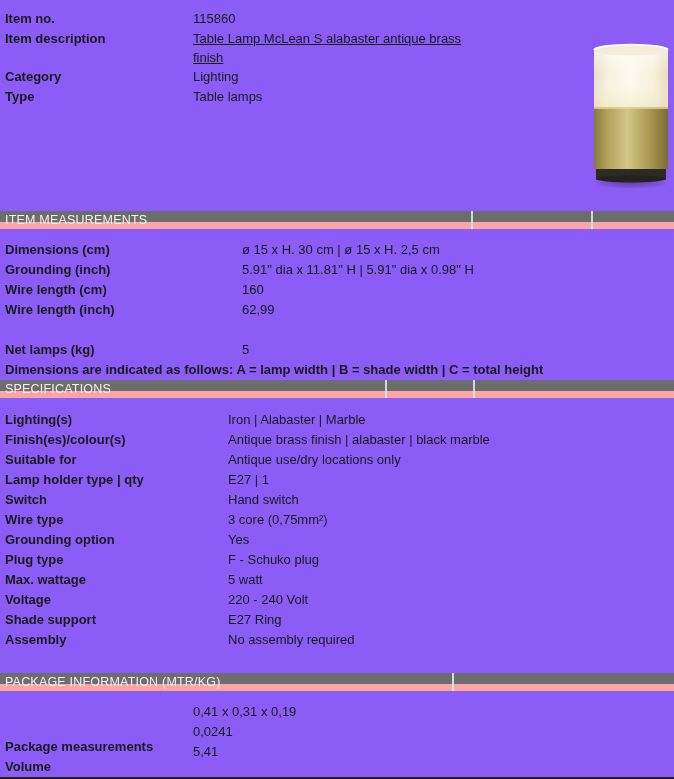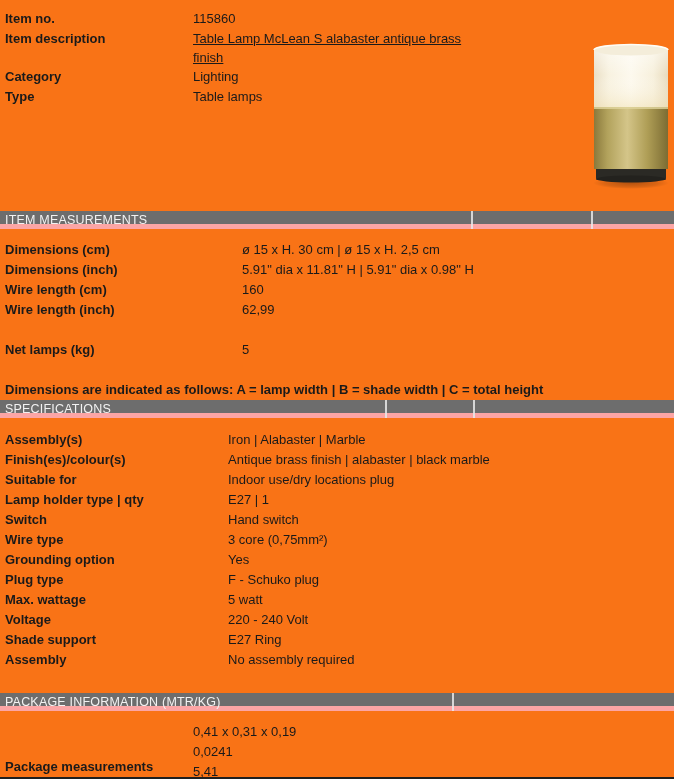--- a/index.html
+++ b/index.html
@@ -1,48 +1,48 @@
 <!DOCTYPE html>
 <html><head>
 <meta charset="utf-8">
 <style>
   html,body{margin:0;padding:0;background:#ffffff;}
   .page{
     position:relative;
     width:674px;height:779px;
-    background:#f97316;
+    background:#8b5cf6;
     font-family:"Liberation Sans",sans-serif;
     color:#1a1a1a;
     font-size:13px;
     overflow:hidden;
   }
   
   .row{display:flex;align-items:flex-start;height:20px;line-height:20px;}
   .lbl{box-sizing:border-box;padding-left:5px;font-weight:700;flex:0 0 auto;white-space:nowrap;}
   .val{flex:1 1 auto;white-space:nowrap;}
   
   .top{position:relative;height:211px;padding-top:9px;box-sizing:border-box;}
   .top .lbl{width:193px;}
   .top .row-desc{height:38px;line-height:19px;}
   .top .row-desc .val{white-space:normal;max-width:290px;text-decoration:underline;}
   
   .photo{position:absolute;top:41px;right:4px;width:78px;height:150px;}
   
   .bar{
     position:relative;height:18px;line-height:18px;
-    background:#6d6d6d;border-bottom:5px solid #fca5a5;
+    background:#6d6d6d;border-bottom:7px solid #fca5a5;
     color:#f2f2f2;font-size:12.5px;padding-left:5px;box-sizing:border-box;
     letter-spacing:.2px;white-space:nowrap;
   }
   .bar .sep{position:absolute;top:0;height:18px;width:2px;background:#e9e9e9;opacity:.85;}
   
   .meas-rows{padding-top:11px;}
   .meas-rows .lbl{width:242px;}
   .spacer20{height:20px;}
-  .note{margin-top:20px;height:20px;line-height:20px;padding-left:5px;font-weight:700;white-space:nowrap;}
+  .note{height:20px;line-height:20px;padding-left:5px;font-weight:700;white-space:nowrap;}
   
   .spec-rows{padding-top:12px;}
   .spec-rows .lbl{width:228px;}
   
   .bar-package{margin-top:23px;}
   .pkg-rows{padding-top:11px;}
   .pkg-rows .lbl{width:193px;margin-top:35px;}
   .pkg-rows .val{flex:0 0 262px;text-align:left;}
   
   .bottom-rule{position:absolute;left:0;right:0;bottom:0;height:2px;background:#1f1f1f;}
@@ -115,21 +115,21 @@
     <span>ITEM MEASUREMENTS</span>
     <span class="sep" style="left:471px"></span>
     <span class="sep" style="left:591px"></span>
   </div>
   <div class="meas-rows">
     <div class="row">
       <div class="lbl">Dimensions (cm)</div>
       <div class="val">ø 15 x H. 30 cm | ø 15 x H. 2,5 cm</div>
     </div>
     <div class="row">
-      <div class="lbl">Dimensions (inch)</div>
+      <div class="lbl">Grounding (inch)</div>
       <div class="val">5.91" dia x 11.81" H | 5.91" dia x 0.98" H</div>
     </div>
     <div class="row">
       <div class="lbl">Wire length (cm)</div>
       <div class="val">160</div>
     </div>
     <div class="row">
       <div class="lbl">Wire length (inch)</div>
       <div class="val">62,99</div>
     </div>
@@ -141,30 +141,30 @@
   </div>
   <div class="note">Dimensions are indicated as follows: A = lamp width | B = shade width | C = total height</div>
 
   <div class="bar">
     <span>SPECIFICATIONS</span>
     <span class="sep" style="left:385px"></span>
     <span class="sep" style="left:473px"></span>
   </div>
   <div class="spec-rows">
     <div class="row">
-      <div class="lbl">Assembly(s)</div>
+      <div class="lbl">Lighting(s)</div>
       <div class="val">Iron | Alabaster | Marble</div>
     </div>
     <div class="row">
       <div class="lbl">Finish(es)/colour(s)</div>
       <div class="val">Antique brass finish | alabaster | black marble</div>
     </div>
     <div class="row">
       <div class="lbl">Suitable for</div>
-      <div class="val">Indoor use/dry locations plug</div>
+      <div class="val">Antique use/dry locations only</div>
     </div>
     <div class="row">
       <div class="lbl">Lamp holder type | qty</div>
       <div class="val">E27 | 1</div>
     </div>
     <div class="row">
       <div class="lbl">Switch</div>
       <div class="val">Hand switch</div>
     </div>
     <div class="row">

